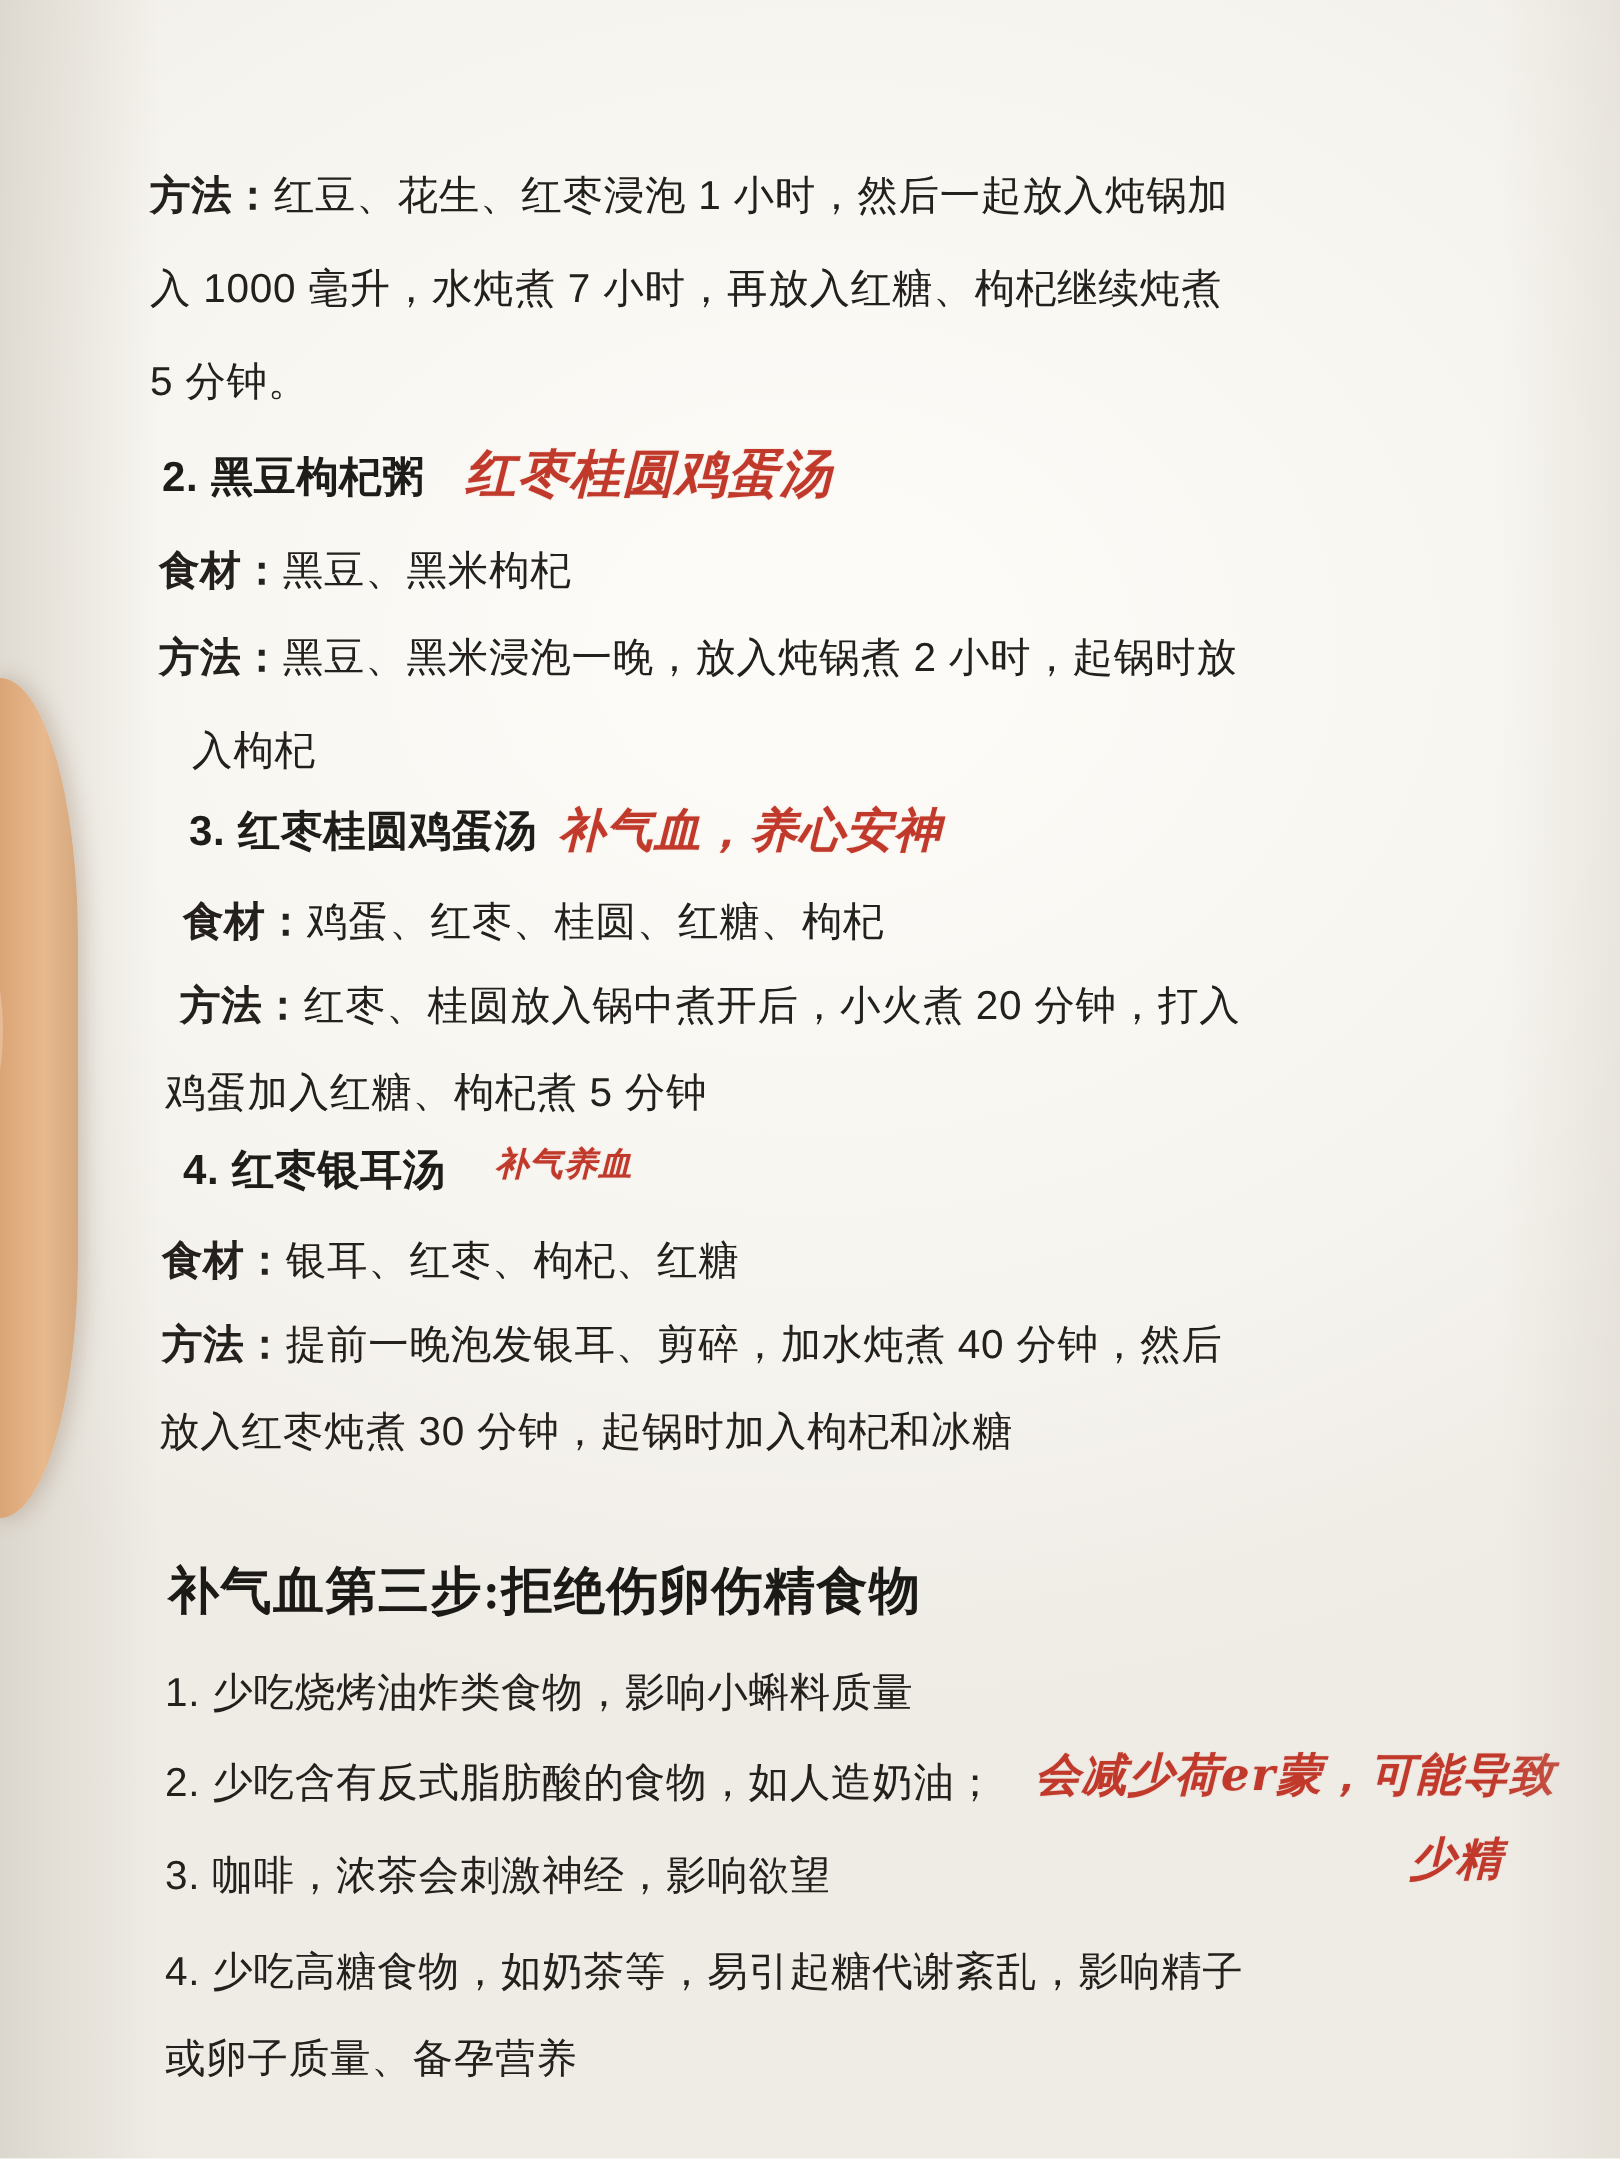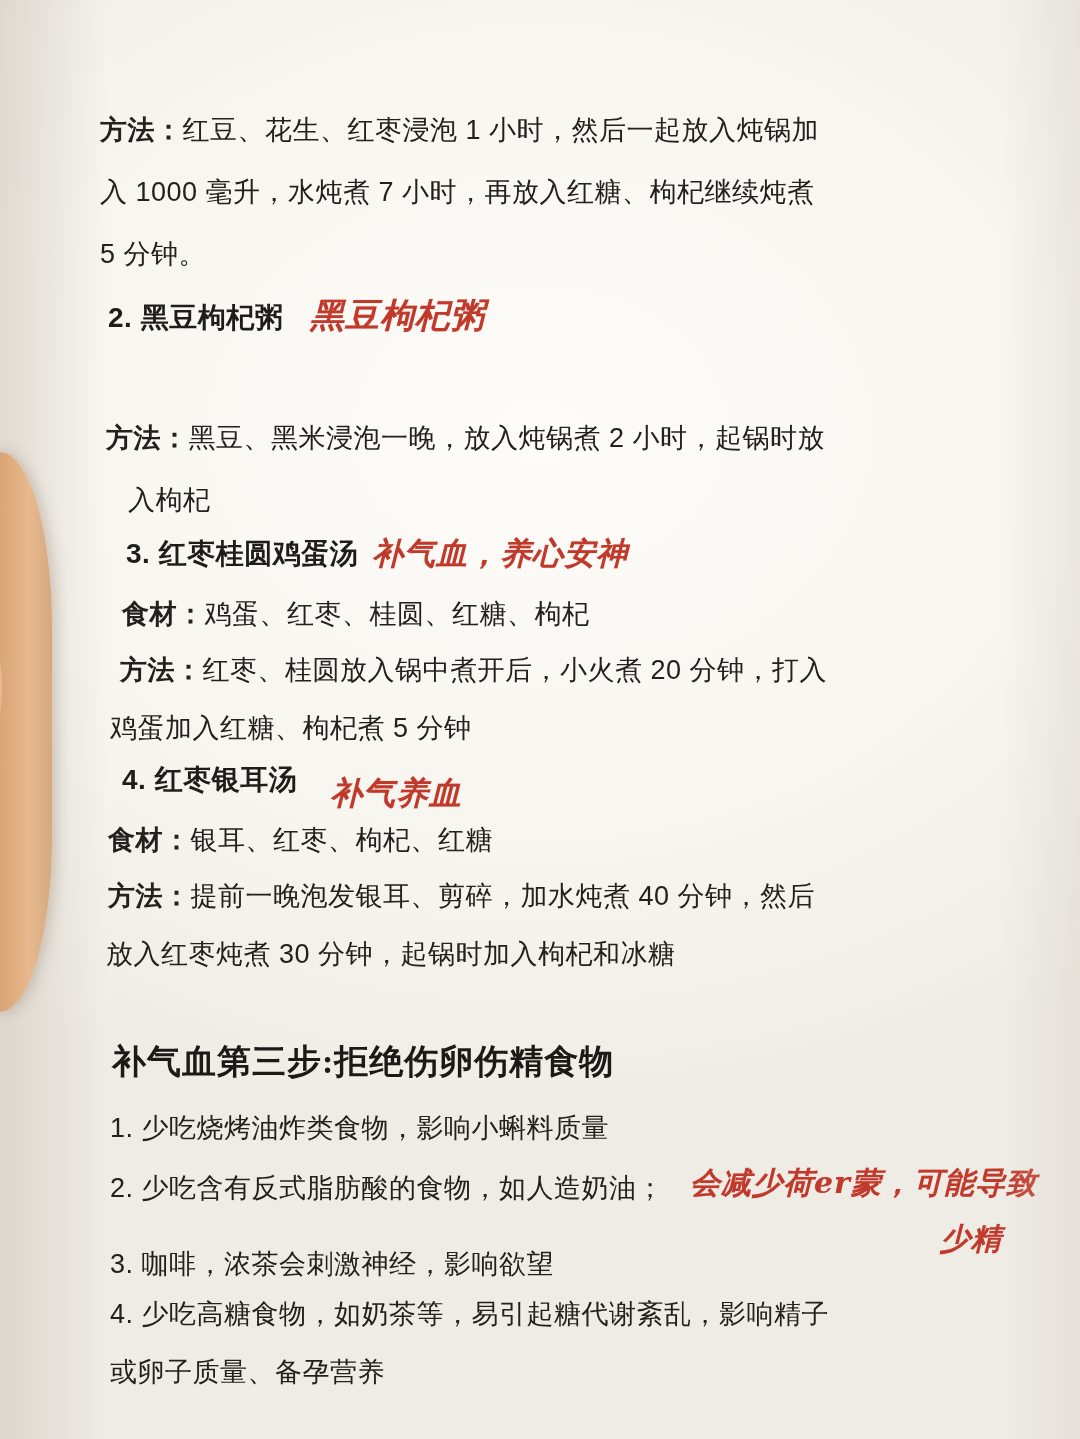--- a/index.html
+++ b/index.html
@@ -117,57 +117,60 @@
 
   <div class="content">
 
     <div class="line" style="left:100px; top:98px;">
       <span class="bold">方法：</span><span>红豆、花生、红枣浸泡 1 小时，然后一起放入炖锅加</span>
     </div>
     <div class="line" style="left:100px; top:160px;">入 1000 毫升，水炖煮 7 小时，再放入红糖、枸杞继续炖煮</div>
     <div class="line" style="left:100px; top:222px;">5 分钟。</div>
 
     <div class="line item-title" style="left:108px; top:286px;">2. 黑豆枸杞粥</div>
-    <div class="hand" style="left:310px; top:278px; font-size:34px;">黑豆枸杞粥</div>
+    <div class="hand" style="left:310px; top:278px; font-size:34px;">红枣桂圆鸡蛋汤</div>
 
+    <div class="line" style="left:106px; top:348px;">
+      <span class="bold">食材：</span><span>黑豆、黑米枸杞</span>
+    </div>
 
     <div class="line" style="left:106px; top:406px;">
       <span class="bold">方法：</span><span>黑豆、黑米浸泡一晚，放入炖锅煮 2 小时，起锅时放</span>
     </div>
     <div class="line" style="left:128px; top:468px;">入枸杞</div>
 
     <div class="line item-title" style="left:126px; top:522px;">3. 红枣桂圆鸡蛋汤</div>
     <div class="hand" style="left:372px; top:518px; font-size:31px;">补气血，养心安神</div>
 
     <div class="line" style="left:122px; top:582px;">
       <span class="bold">食材：</span><span>鸡蛋、红枣、桂圆、红糖、枸杞</span>
     </div>
 
     <div class="line" style="left:120px; top:638px;">
       <span class="bold">方法：</span><span>红枣、桂圆放入锅中煮开后，小火煮 20 分钟，打入</span>
     </div>
     <div class="line" style="left:110px; top:696px;">鸡蛋加入红糖、枸杞煮 5 分钟</div>
 
     <div class="line item-title" style="left:122px; top:748px;">4. 红枣银耳汤</div>
-    <div class="hand" style="left:330px; top:746px; font-size:32px;margin-top:11px;">补气养血</div>
+    <div class="hand" style="left:330px; top:746px; font-size:22px;">补气养血</div>
 
     <div class="line" style="left:108px; top:808px;">
       <span class="bold">食材：</span><span>银耳、红枣、枸杞、红糖</span>
     </div>
 
     <div class="line" style="left:108px; top:864px;">
       <span class="bold">方法：</span><span>提前一晚泡发银耳、剪碎，加水炖煮 40 分钟，然后</span>
     </div>
     <div class="line" style="left:106px; top:922px;">放入红枣炖煮 30 分钟，起锅时加入枸杞和冰糖</div>
 
     <div class="line heading" style="left:112px; top:1030px;font-family:Liberation Serif, serif;">补气血第三步:拒绝伤卵伤精食物</div>
 
     <div class="line" style="left:110px; top:1096px;">1. 少吃烧烤油炸类食物，影响小蝌料质量</div>
     <div class="line" style="left:110px; top:1156px;">2. 少吃含有反式脂肪酸的食物，如人造奶油；</div>
-    <div class="line" style="left:110px; top:1218px;margin-top:14px;">3. 咖啡，浓茶会刺激神经，影响欲望</div>
+    <div class="line" style="left:110px; top:1218px;">3. 咖啡，浓茶会刺激神经，影响欲望</div>
     <div class="line" style="left:110px; top:1282px;">4. 少吃高糖食物，如奶茶等，易引起糖代谢紊乱，影响精子</div>
     <div class="line" style="left:110px; top:1340px;">或卵子质量、备孕营养</div>
 
     <div class="hand" style="left:690px; top:1148px; font-size:30px;">会减少荷er蒙，可能导致</div>
     <div class="hand" style="left:940px; top:1204px; font-size:30px;">少精</div>
 
   </div>
 </div>
 
 </body></html>

